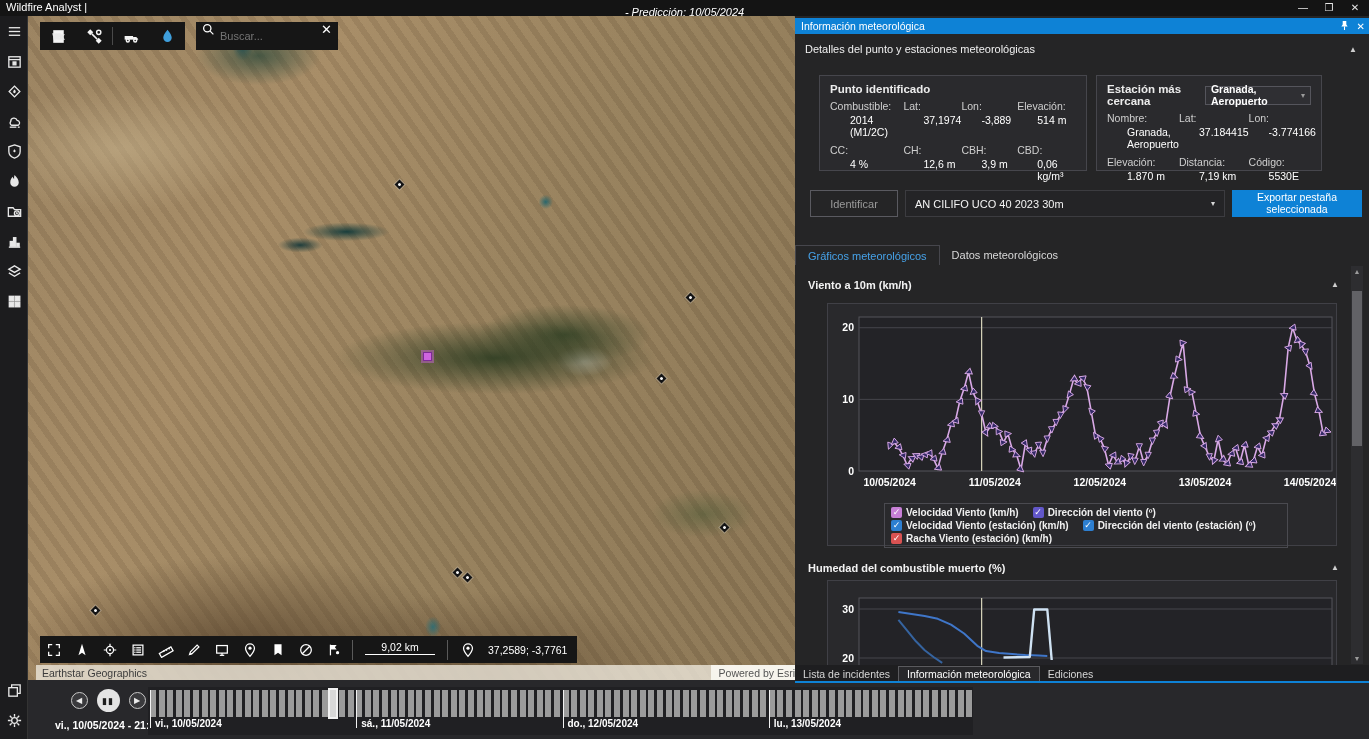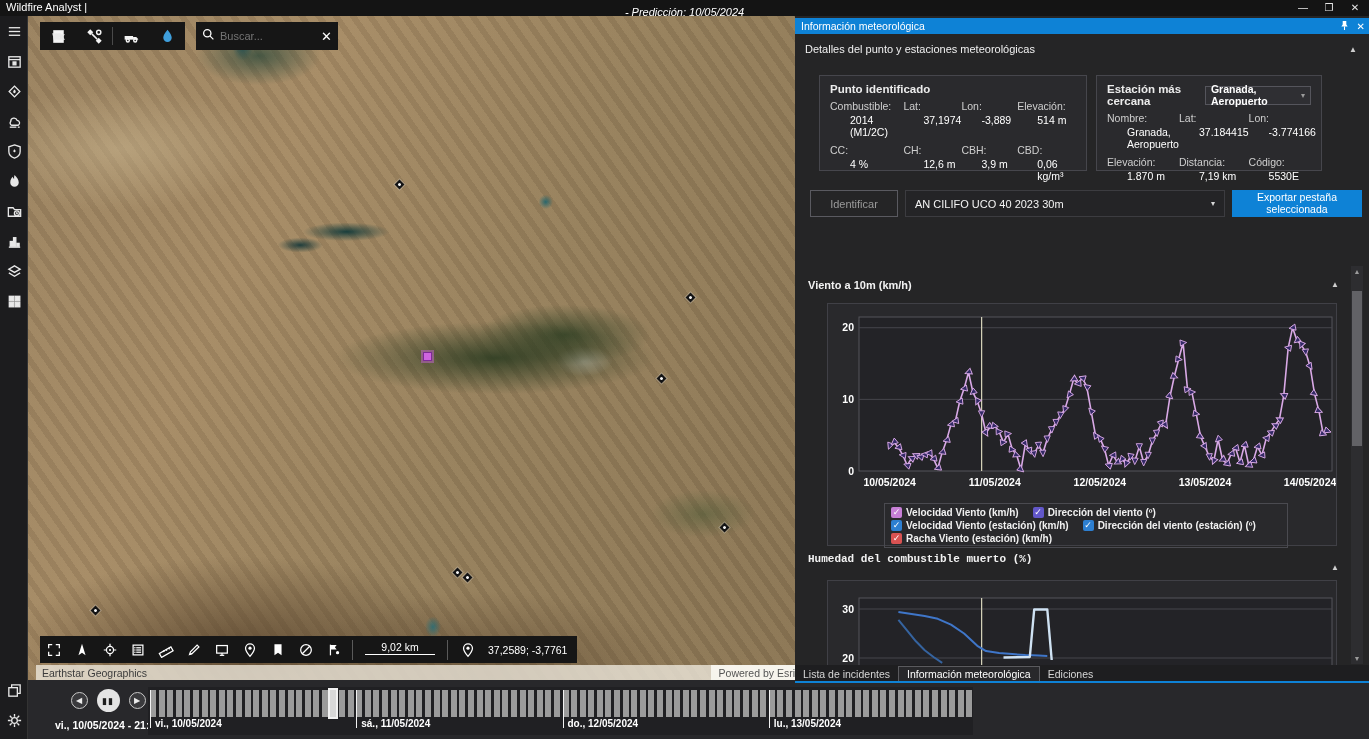--- a/index.html
+++ b/index.html
@@ -40,21 +40,21 @@
       radial-gradient(320px 130px at 28% 96%, rgba(86,66,44,.8), rgba(0,0,0,0) 75%),
       radial-gradient(260px 110px at 60% 99%, rgba(96,76,52,.7), rgba(0,0,0,0) 75%),
       repeating-linear-gradient(55deg, rgba(58,44,28,.10) 0 6px, rgba(176,156,120,.10) 6px 14px),
       linear-gradient(115deg,#9a8260 0%,#a78c66 30%,#96805c 60%,#8a7554 100%);
   }
   #map-toolbar { left:12px; top:6px; height:28px; background:#161616; display:flex; align-items:center; }
   .mtb-btn { width:36px; height:28px; display:flex; align-items:center; justify-content:center; }
   .mtb-btn svg { width:19px; height:19px; }
   .mtb-div { width:1px; height:18px; background:#4a4a4a; }
   #map-search { left:168px; top:6px; width:142px; height:28px; background:#161616;
-    display:flex; align-items:center; padding:0 6px; gap:5px; }
+    display:flex; padding:0 6px; gap:5px; }
   #map-search input { flex:1; background:transparent; border:none; outline:none; color:#c8c8c8;
     font-size:11px; width:80px; font-family:inherit; }
   #map-bottombar { left:12px; top:620px; height:27px; background:#161616; display:flex; align-items:center; color:#fff; }
   .mbb-btn { width:28px; height:27px; display:flex; align-items:center; justify-content:center; }
   .mbb-btn svg { width:16px; height:16px; }
   .mbb-div { width:1px; height:20px; background:#5a5a5a; margin:0 4px; }
   #scale-seg { width:86px; text-align:center; font-size:10.5px; position:relative; padding-bottom:6px; }
   #scale-seg .bar { position:absolute; left:8px; right:8px; bottom:4px; height:1px; background:#fff; }
   #coords-seg { display:flex; align-items:center; gap:6px; font-size:10.5px; padding:0 10px 0 2px; }
   #attribution { left:0; top:649px; width:767px; height:15px; background:rgba(238,233,222,.78);
@@ -462,20 +462,24 @@
         </div>
     </div>
 
     <div id="identify-btn" class="abs">Identificar</div>
     <div id="dataset-dd" class="abs">
       <span>AN CILIFO UCO 40 2023 30m</span>
       <span style="color:#d8d8d8;font-size:8px;">▾</span>
     </div>
     <div id="export-btn" class="abs">Exportar pestaña seleccionada</div>
 
+    <div id="panel-tabs" class="abs">
+        <div class="ptab active">Gráficos meteorológicos</div>
+        <div class="ptab">Datos meteorológicos</div>
+      </div>
 
     <div id="panel-content" class="abs">
       <div class="sec-header" style="top:14px;">Viento a 10m (km/h)</div>
       <span class="collapse-arrow" style="top:15px; right:30px;">▲</span>
 
       <div id="wind-box" class="chart-box">
         <svg id="wind-svg" width="508" height="196">
             <rect x="31" y="13" width="473" height="154" fill="#232327" stroke="#55555a" stroke-width="1"></rect>
             <text x="26" y="170.5" fill="#fff" font-size="10.5" font-weight="bold" text-anchor="end">0</text>
             <line x1="31" y1="95.37209302325581" x2="504" y2="95.37209302325581" stroke="#46464c" stroke-width="1"></line>
@@ -608,21 +612,21 @@
               <span class="leg-cb" style="background: rgb(45, 127, 209);">✓</span>
               <span>Dirección del viento (estación) (º)</span>
             </div>
             <div class="leg-item">
               <span class="leg-cb" style="background: rgb(217, 82, 82);">✓</span>
               <span>Racha Viento (estación) (km/h)</span>
             </div>
           </div>
       </div>
 
-      <div class="sec-header" style="top:288px;font-family:Liberation Mono, monospace;">Humedad del combustible muerto (%)</div>
+      <div class="sec-header" style="top:297px;">Humedad del combustible muerto (%)</div>
       <span class="collapse-arrow" style="top:298px; right:30px;">▲</span>
 
       <div id="hum-box" class="chart-box">
         <svg id="hum-svg" width="508" height="148">
             <rect x="31" y="17" width="473" height="131" fill="#232327" stroke="#55555a" stroke-width="1"></rect>
             <line x1="31" y1="28" x2="504" y2="28" stroke="#46464c" stroke-width="1"></line>
             <text x="26" y="31.5" fill="#fff" font-size="10.5" font-weight="bold" text-anchor="end">30</text>
             <line x1="31" y1="77" x2="504" y2="77" stroke="#46464c" stroke-width="1"></line>
             <text x="26" y="80.5" fill="#fff" font-size="10.5" font-weight="bold" text-anchor="end">20</text>
             <line x1="153.62962962962962" y1="17" x2="153.62962962962962" y2="148" stroke="#d8d5bc" stroke-width="1.2"></line>

